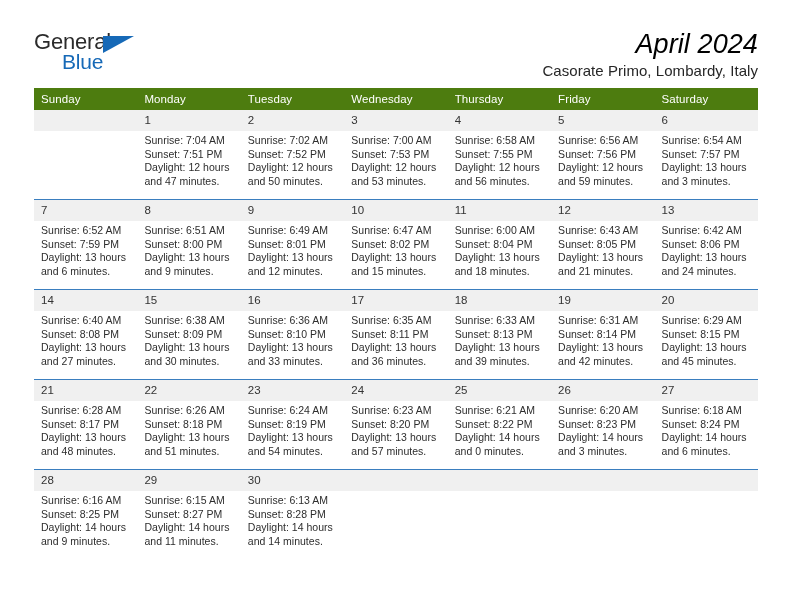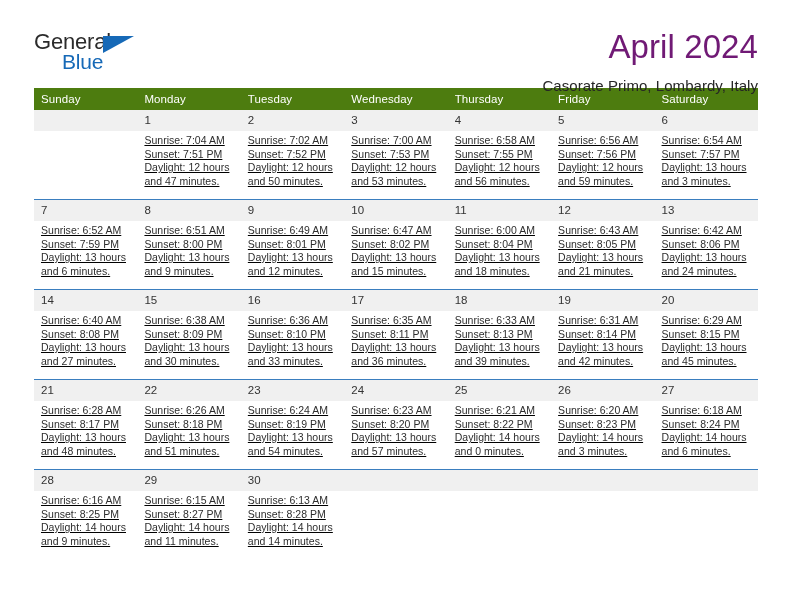--- a/index.html
+++ b/index.html
@@ -48,28 +48,29 @@
   }
   .logo-blue {
     position: absolute;
     left: 28px; top: 21px;
     font-size: 21px;
     color: #1669b7;
     letter-spacing: -0.2px;
   }
   .title-block { text-align: right; }
   .cal-title {
-    font-size: 33px;
-    color: #701a75;
+    font-size: 27px;
+    color: #000000;
     font-weight: normal;
     line-height: 1.05;
     letter-spacing: 0.1px;
+    font-style: italic;
   }
   .cal-subtitle {
-    margin-top: 12px;
+    margin-top: 4px;
     font-size: 15px;
     color: #262626;
     letter-spacing: 0.05px;
   }
 
   
   .calendar {
     width: 724px;
     margin-top: 16px;
   }
@@ -104,21 +105,20 @@
   }
   .week-body {
     display: flex;
     background: #ffffff;
     min-height: 68px;
   }
   .body-cell {
     flex: 1 1 0;
     min-width: 0;
     padding: 3px 6px 6px 7px;
-    text-decoration: underline;
   }
   .body-cell .line {
     font-size: 10.5px;
     line-height: 13.6px;
     color: #2d2d2d;
     white-space: nowrap;
     letter-spacing: 0.02px;
   }
 </style>
 </head>

